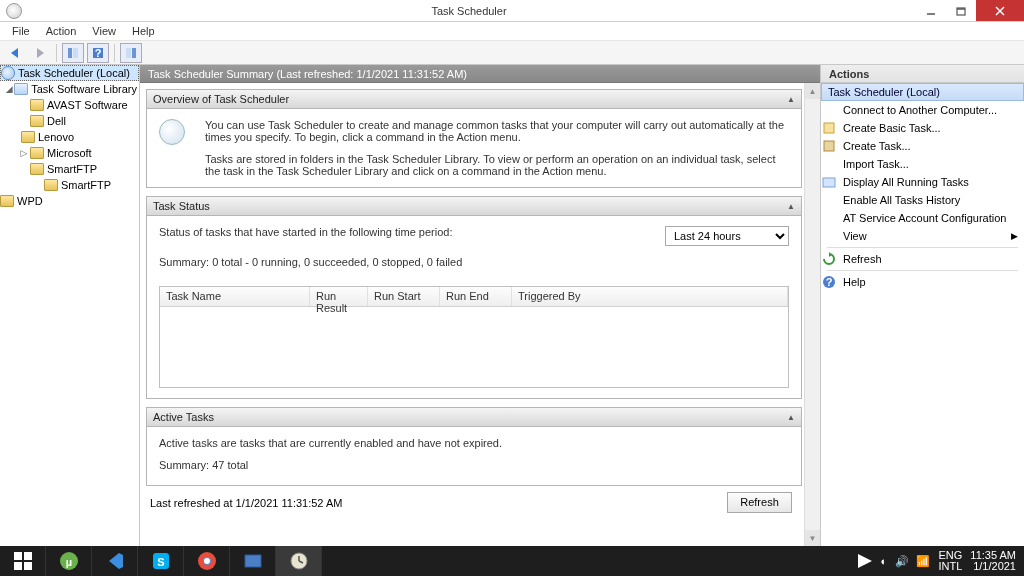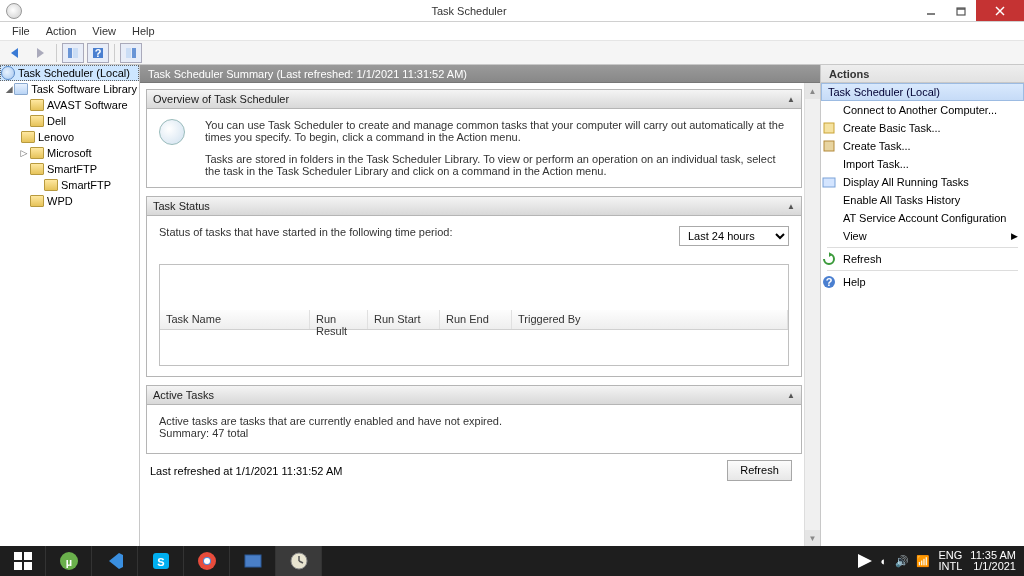--- a/index.html
+++ b/index.html
@@ -47,24 +47,24 @@
 
 .panel-head { height: 20px; background: linear-gradient(#f4f4f4, #d8d8d8); border: 1px solid #b5b5b5; display: flex; align-items: center; padding: 0 6px; font-weight: normal; color: #222; }
 .panel-head .collapse { margin-left: auto; font-size:8px; color:#555; }
 .panel-body { border: 1px solid #b5b5b5; border-top: none; padding: 10px 12px; font-size: 11px; color: #333; }
 .panel-gap { height: 8px; }
 
 .overview-row { display: flex; gap: 20px; }
 .overview-icon { width: 26px; height: 26px; border-radius: 13px; border: 1px solid #9bb; background: radial-gradient(circle at 9px 9px, #fff, #cfe0ef); flex-shrink: 0; }
 
 .status-row1 { display: flex; align-items: flex-start; justify-content: space-between; }
-.period-select { width: 110px; height: 20px; border: 1px solid #aaa; font-size: 11px; padding-left: 4px; background: #fff; }
+.period-select { width: 124px; height: 20px; border: 1px solid #aaa; font-size: 11px; padding-left: 4px; background: #fff; }
 
 .task-table { border: 1px solid #c0c0c0; height: 102px; margin-top: 18px; }
-.task-table-head { display: flex; background: linear-gradient(#fdfdfd, #eee); border-bottom: 1px solid #d0d0d0; height: 20px; margin-top: 45px; }
+.task-table-head { display: flex; background: linear-gradient(#fdfdfd, #eee); border-bottom: 1px solid #d0d0d0; height: 20px; }
 .task-table-head > div { border-right: 1px solid #e0e0e0; padding: 3px 6px; color: #333; }
 
 .footer-row { display: flex; align-items: center; justify-content: space-between; padding: 6px 10px 2px 4px; }
 .refresh-btn { width: 65px; height: 21px; border: 1px solid #a7a7a7; background: linear-gradient(#fcfcfc, #e7e7e7); text-align: center; line-height: 19px; }
 
 
 .actions-head { height: 18px; background: linear-gradient(#eee, #e2e2e2); border-bottom: 1px solid #c8c8c8; padding-left: 8px; font-weight: bold; color: #333; display:flex; align-items:center; }
 .actions-sub { height: 18px; background: linear-gradient(#d9e9fd, #c6dbf7); border: 1px solid #9cbbe2; margin: 0; padding-left: 6px; display:flex; align-items:center; color: #003; }
 .action-item { display: flex; align-items: center; height: 18px; padding-left: 0; gap: 6px; }
 .ai-icon { width: 16px; height: 16px; display:flex; align-items:center; justify-content:center; }
@@ -177,21 +177,21 @@
           <span class="tree-label">Microsoft</span>
         </div>
       <div class="tree-row" style="padding-left:30px">
           <div class="folder-icon"></div>
           <span class="tree-label">SmartFTP</span>
         </div>
       <div class="tree-row" style="padding-left:44px">
           <div class="folder-icon"></div>
           <span class="tree-label">SmartFTP</span>
         </div>
-      <div class="tree-row" style="padding-left:30px">
+      <div class="tree-row" style="">
           <div class="folder-icon"></div>
           <span class="tree-label">WPD</span>
         </div>
     </div>
   </div>
 
   <div class="center-pane">
     <div class="summary-head">Task Scheduler Summary (Last refreshed: 1/1/2021 11:31:52 AM)</div>
     <div class="summary-body">
       <div class="scroll-v">
@@ -217,39 +217,40 @@
 
       <div class="panel-head">
         <span>Task Status</span>
         <span class="collapse">▲</span>
       </div>
       <div class="panel-body">
         <div class="status-row1">
           <span>Status of tasks that have started in the following time period:</span>
           <select class="period-select"><option>Last 24 hours</option></select>
         </div>
+        <div style="margin-top:10px">Summary: 0 total - 0 running, 0 succeeded, 0 stopped, 0 failed</div>
         <div class="task-table">
           <div class="task-table-head">
             <div style="width:150px">Task Name</div>
             <div style="width:58px">Run Result</div>
             <div style="width:72px">Run Start</div>
             <div style="width:72px">Run End</div>
             <div style="flex:1">Triggered By</div>
           </div>
         </div>
       </div>
 
       <div class="panel-gap"></div>
 
       <div class="panel-head">
         <span>Active Tasks</span>
         <span class="collapse">▲</span>
       </div>
       <div class="panel-body" style="padding-bottom:14px">
-        <div style="">Active tasks are tasks that are currently enabled and have not expired.</div>
+        <div style="margin-bottom:10px">Active tasks are tasks that are currently enabled and have not expired.</div>
         <div>Summary: 47 total</div>
       </div>
 
       <div class="footer-row">
         <span>Last refreshed at 1/1/2021 11:31:52 AM</span>
         <div class="refresh-btn">Refresh</div>
       </div>
     </div>
   </div>
 

